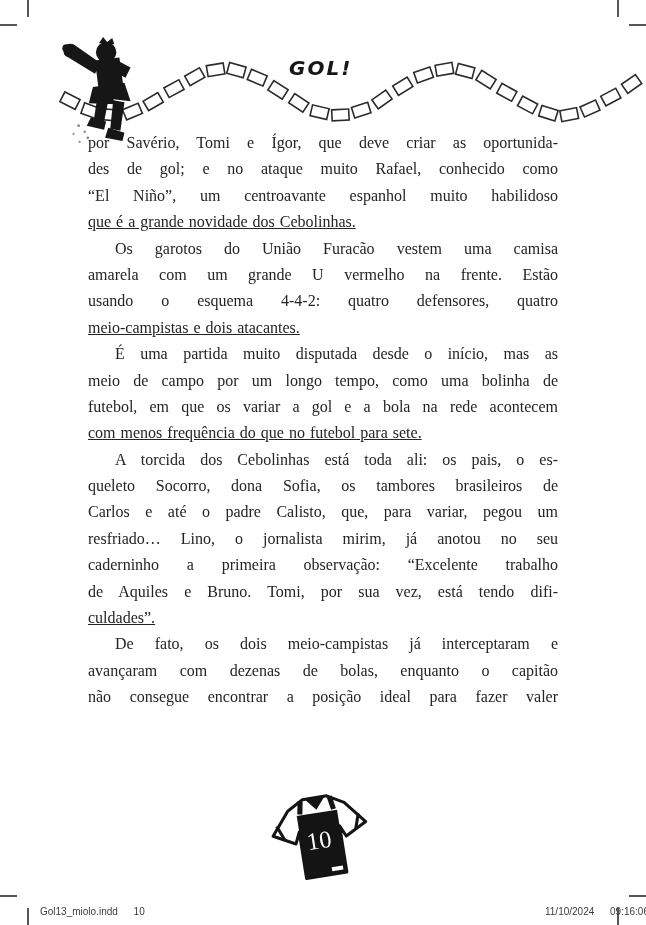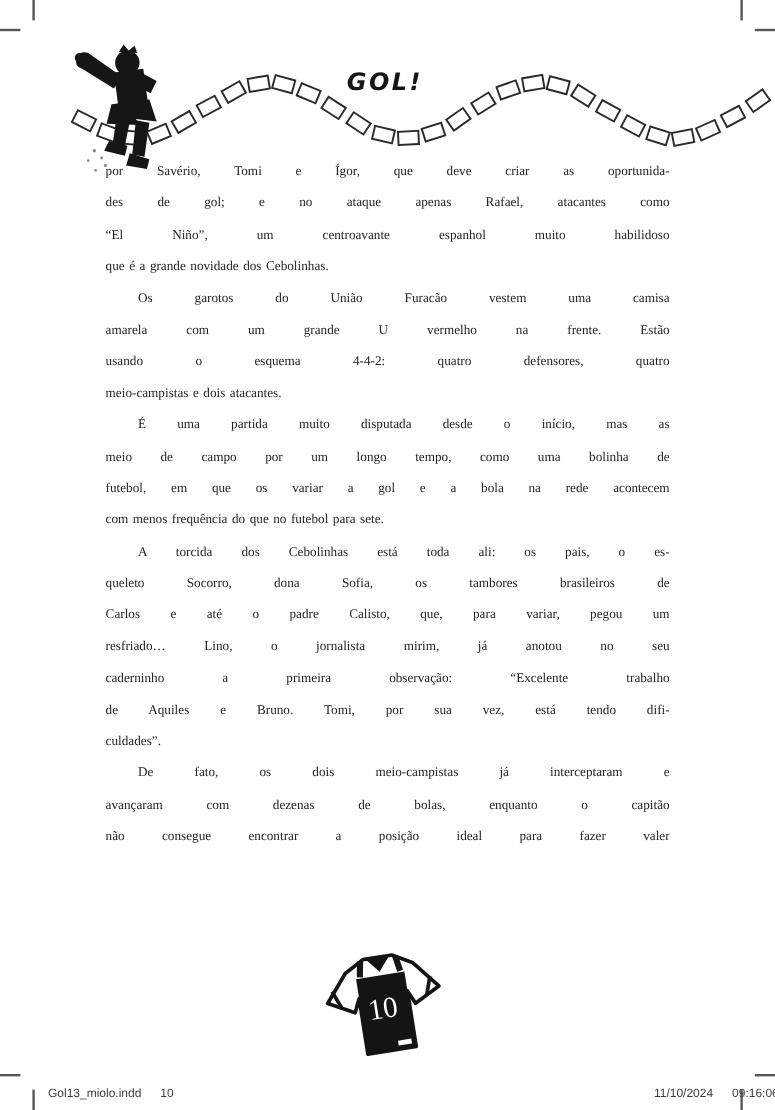--- a/index.html
+++ b/index.html
@@ -17,25 +17,25 @@
 
   
   .chain-svg{position:absolute;left:0;top:0;width:646px;height:145px;}
   .kid-svg{position:absolute;left:58px;top:36px;width:82px;height:110px;}
   .gol-title{position:absolute;left:289px;top:56px;
     font-family:"DejaVu Sans",sans-serif;font-weight:bold;font-style:italic;
     font-size:20px;letter-spacing:2px;color:#161616;}
 
   
   .text-block{position:absolute;left:88px;top:130px;width:470px;
-    font-size:11px;word-spacing:1px;}
+    font-size:16px;word-spacing:1px;}
   .line{height:26.4px;line-height:26.4px;overflow:hidden;text-align:justify;}
   .line:not(.pend)::after{content:"";display:inline-block;width:100%;}
   .line.indent{text-indent:27px;}
-  .line.pend{text-align:left;}
+  .line.pend{text-align:left;text-decoration:underline;}
 
   
   .jersey-svg{position:absolute;left:268px;top:790px;width:106px;height:98px;}
 
   
   .slug{position:absolute;top:906px;font-family:"Liberation Sans",sans-serif;
     font-size:10px;color:#3c3c3c;white-space:nowrap;text-align:center;}
   .slug.left{left:40px;}
   .slug.right{right:37px;}
   .slug .gap{margin-left:13px;}
@@ -114,21 +114,21 @@
           <circle cx="29" cy="100" r="1.3"></circle>
         <circle cx="21" cy="104" r="1.1"></circle>
       </g>
     </g>
   </svg>
 
   <div class="gol-title">GOL!</div>
 
   <main class="text-block">
       <div class="line">por Savério, Tomi e Ígor, que deve criar as oportunida-</div>
-      <div class="line">des de gol; e no ataque apenas Rafael, atacantes como</div>
+      <div class="line">des de gol; e no ataque muito Rafael, conhecido como</div>
       <div class="line">“El Niño”, um centroavante espanhol muito habilidoso</div>
       <div class="line pend">que é a grande novidade dos Cebolinhas.</div>
       <div class="line indent">Os garotos do União Furacão vestem uma camisa</div>
       <div class="line">amarela com um grande U vermelho na frente. Estão</div>
       <div class="line">usando o esquema 4-4-2: quatro defensores, quatro</div>
       <div class="line pend">meio-campistas e dois atacantes.</div>
       <div class="line indent">É uma partida muito disputada desde o início, mas as</div>
       <div class="line">meio de campo por um longo tempo, como uma bolinha de</div>
       <div class="line">futebol, em que os variar a gol e a bola na rede acontecem</div>
       <div class="line pend">com menos frequência do que no futebol para sete.</div>

